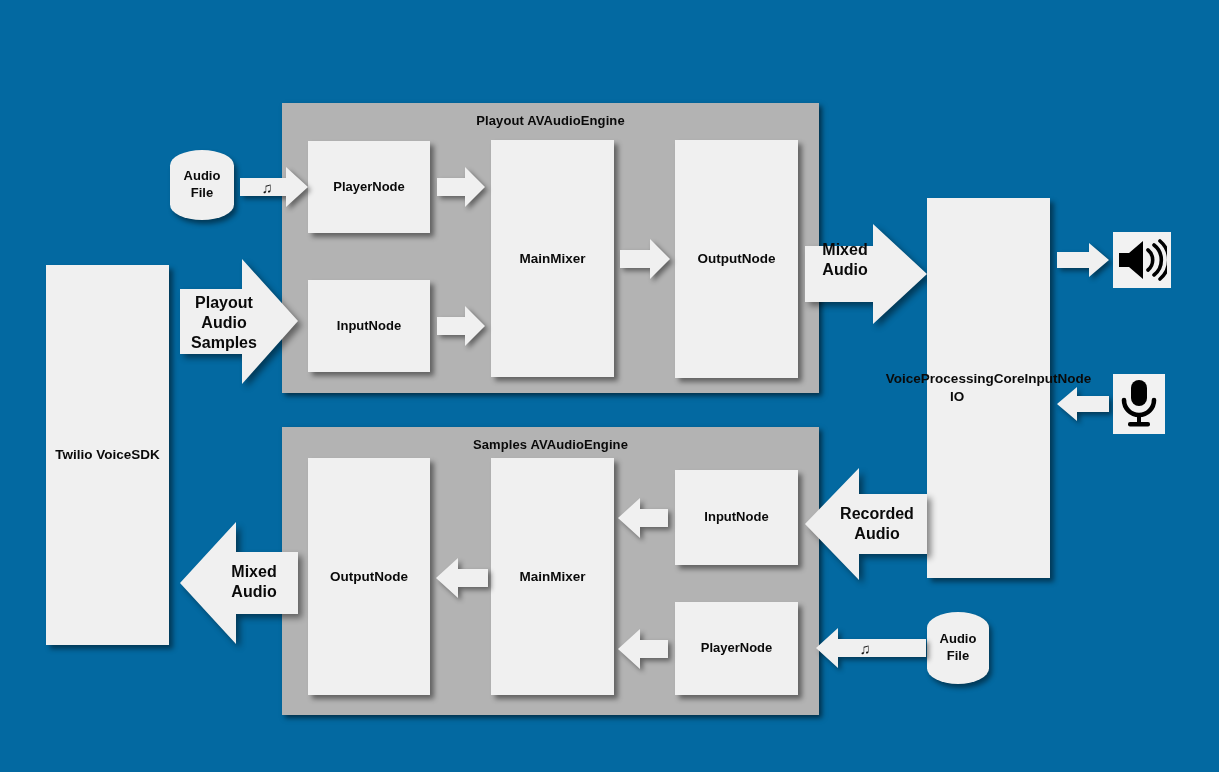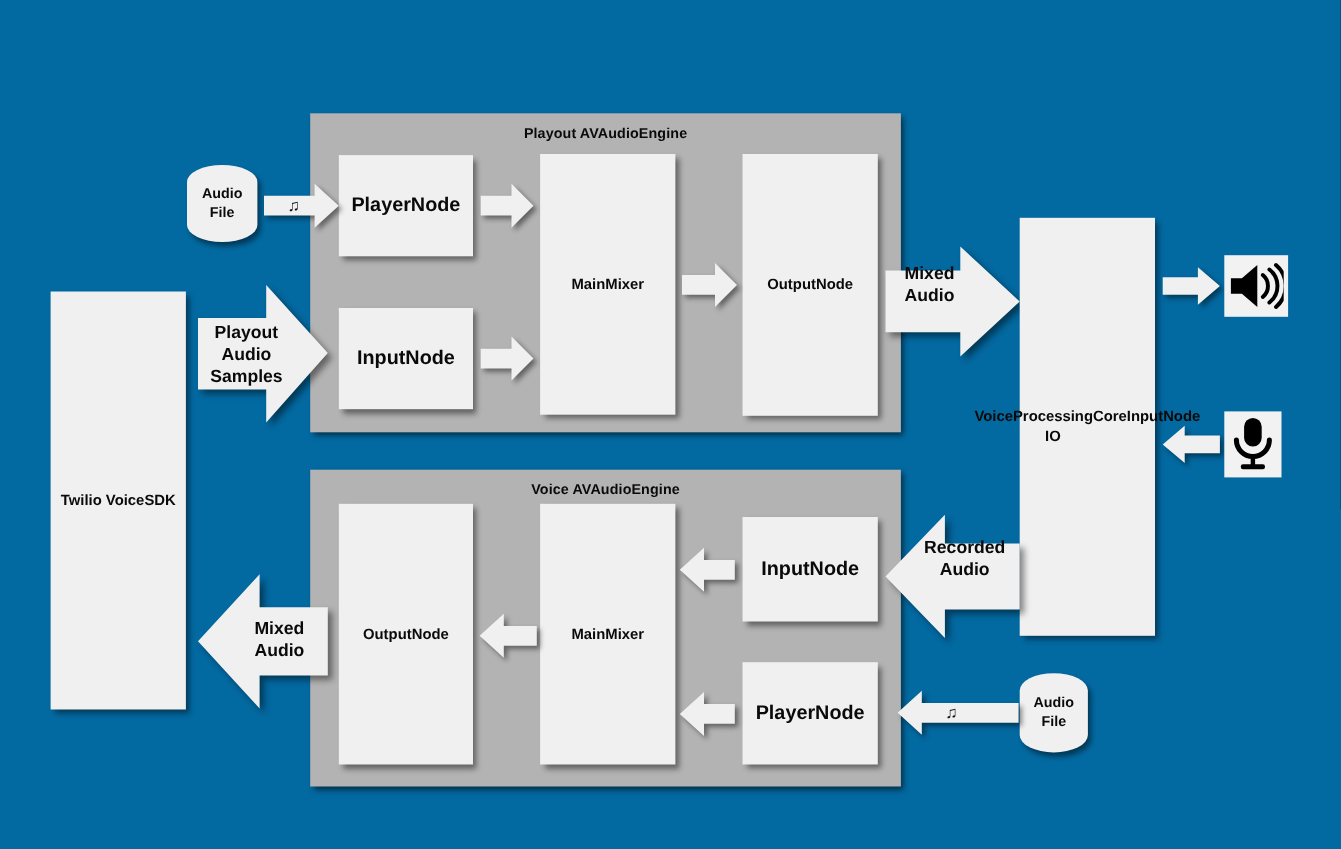--- a/index.html
+++ b/index.html
@@ -37,21 +37,21 @@
   }
 
   
   .node-box {
     background: #f0f0f0;
     box-shadow: 4px 4px 5px rgba(0,0,0,0.45);
     display: flex;
     align-items: center;
     justify-content: center;
     text-align: center;
-    font-size: 18px;
+    font-size: 13px;
     font-weight: bold;
     color: #0a0a0a;
     line-height: 1.3;
     box-sizing: border-box;
     padding: 2px;
   }
   .node-box.big { font-size: 13.5px; }
 
   
   .cylinder {
@@ -131,21 +131,21 @@
     </svg>
   </div>
 
   <div class="arrow-wrap" style="left:620px; top:239px;">
     <svg width="50" height="40" viewBox="0 0 50 40">
       <path d="M0,11 L30,11 L30,0 L50,20 L30,40 L30,29 L0,29 Z" fill="#f0f0f0" stroke="none" style="filter: drop-shadow(3px 3px 2.5px rgba(0,0,0,0.45));"></path>
     </svg>
   </div>
 
   <div class="abs engine-panel" style="left:282px; top:427px; width:537px; height:288px;">
-    <div class="engine-title">Voice AVAudioEngine</div>
+    <div class="engine-title">Samples AVAudioEngine</div>
   </div>
 
   <div class="abs node-box big" style="left:308px; top:458px; width:122px; height:237px;">OutputNode</div>
 
   <div class="abs node-box big" style="left:491px; top:458px; width:123px; height:237px;">MainMixer</div>
 
   <div class="abs node-box" style="left:675px; top:470px; width:123px; height:95px;">InputNode</div>
 
   <div class="abs node-box" style="left:675px; top:602px; width:123px; height:93px;">PlayerNode</div>
 
@@ -232,21 +232,21 @@
       <span>Core</span>
       <span>InputNode</span>
     </div>
   </div>
 
   <div class="arrow-wrap" style="left:805px; top:468px;">
     <svg width="122" height="112" viewBox="0 0 122 112">
       <path d="M122,26 L54,26 L54,0 L0,56 L54,112 L54,86 L122,86 Z" fill="#f0f0f0" stroke="none" style="filter: drop-shadow(4px 4px 3px rgba(0,0,0,0.45));"></path>
     </svg>
   </div>
-  <div class="arrow-label" style="left:838px; top:483px; width:78px; height:52px;">
+  <div class="arrow-label" style="left:838px; top:498px; width:78px; height:52px;">
     <div style="display:flex;flex-direction:column;">
       <span>Recorded</span>
       <span>Audio</span>
     </div>
   </div>
 
   <div class="arrow-wrap" style="left:1057px; top:243px;">
     <svg width="52" height="34" viewBox="0 0 52 34">
       <path d="M0,9 L32,9 L32,0 L52,17 L32,34 L32,25 L0,25 Z" fill="#f0f0f0" stroke="none" style="filter: drop-shadow(3px 3px 2.5px rgba(0,0,0,0.45));"></path>
     </svg>

